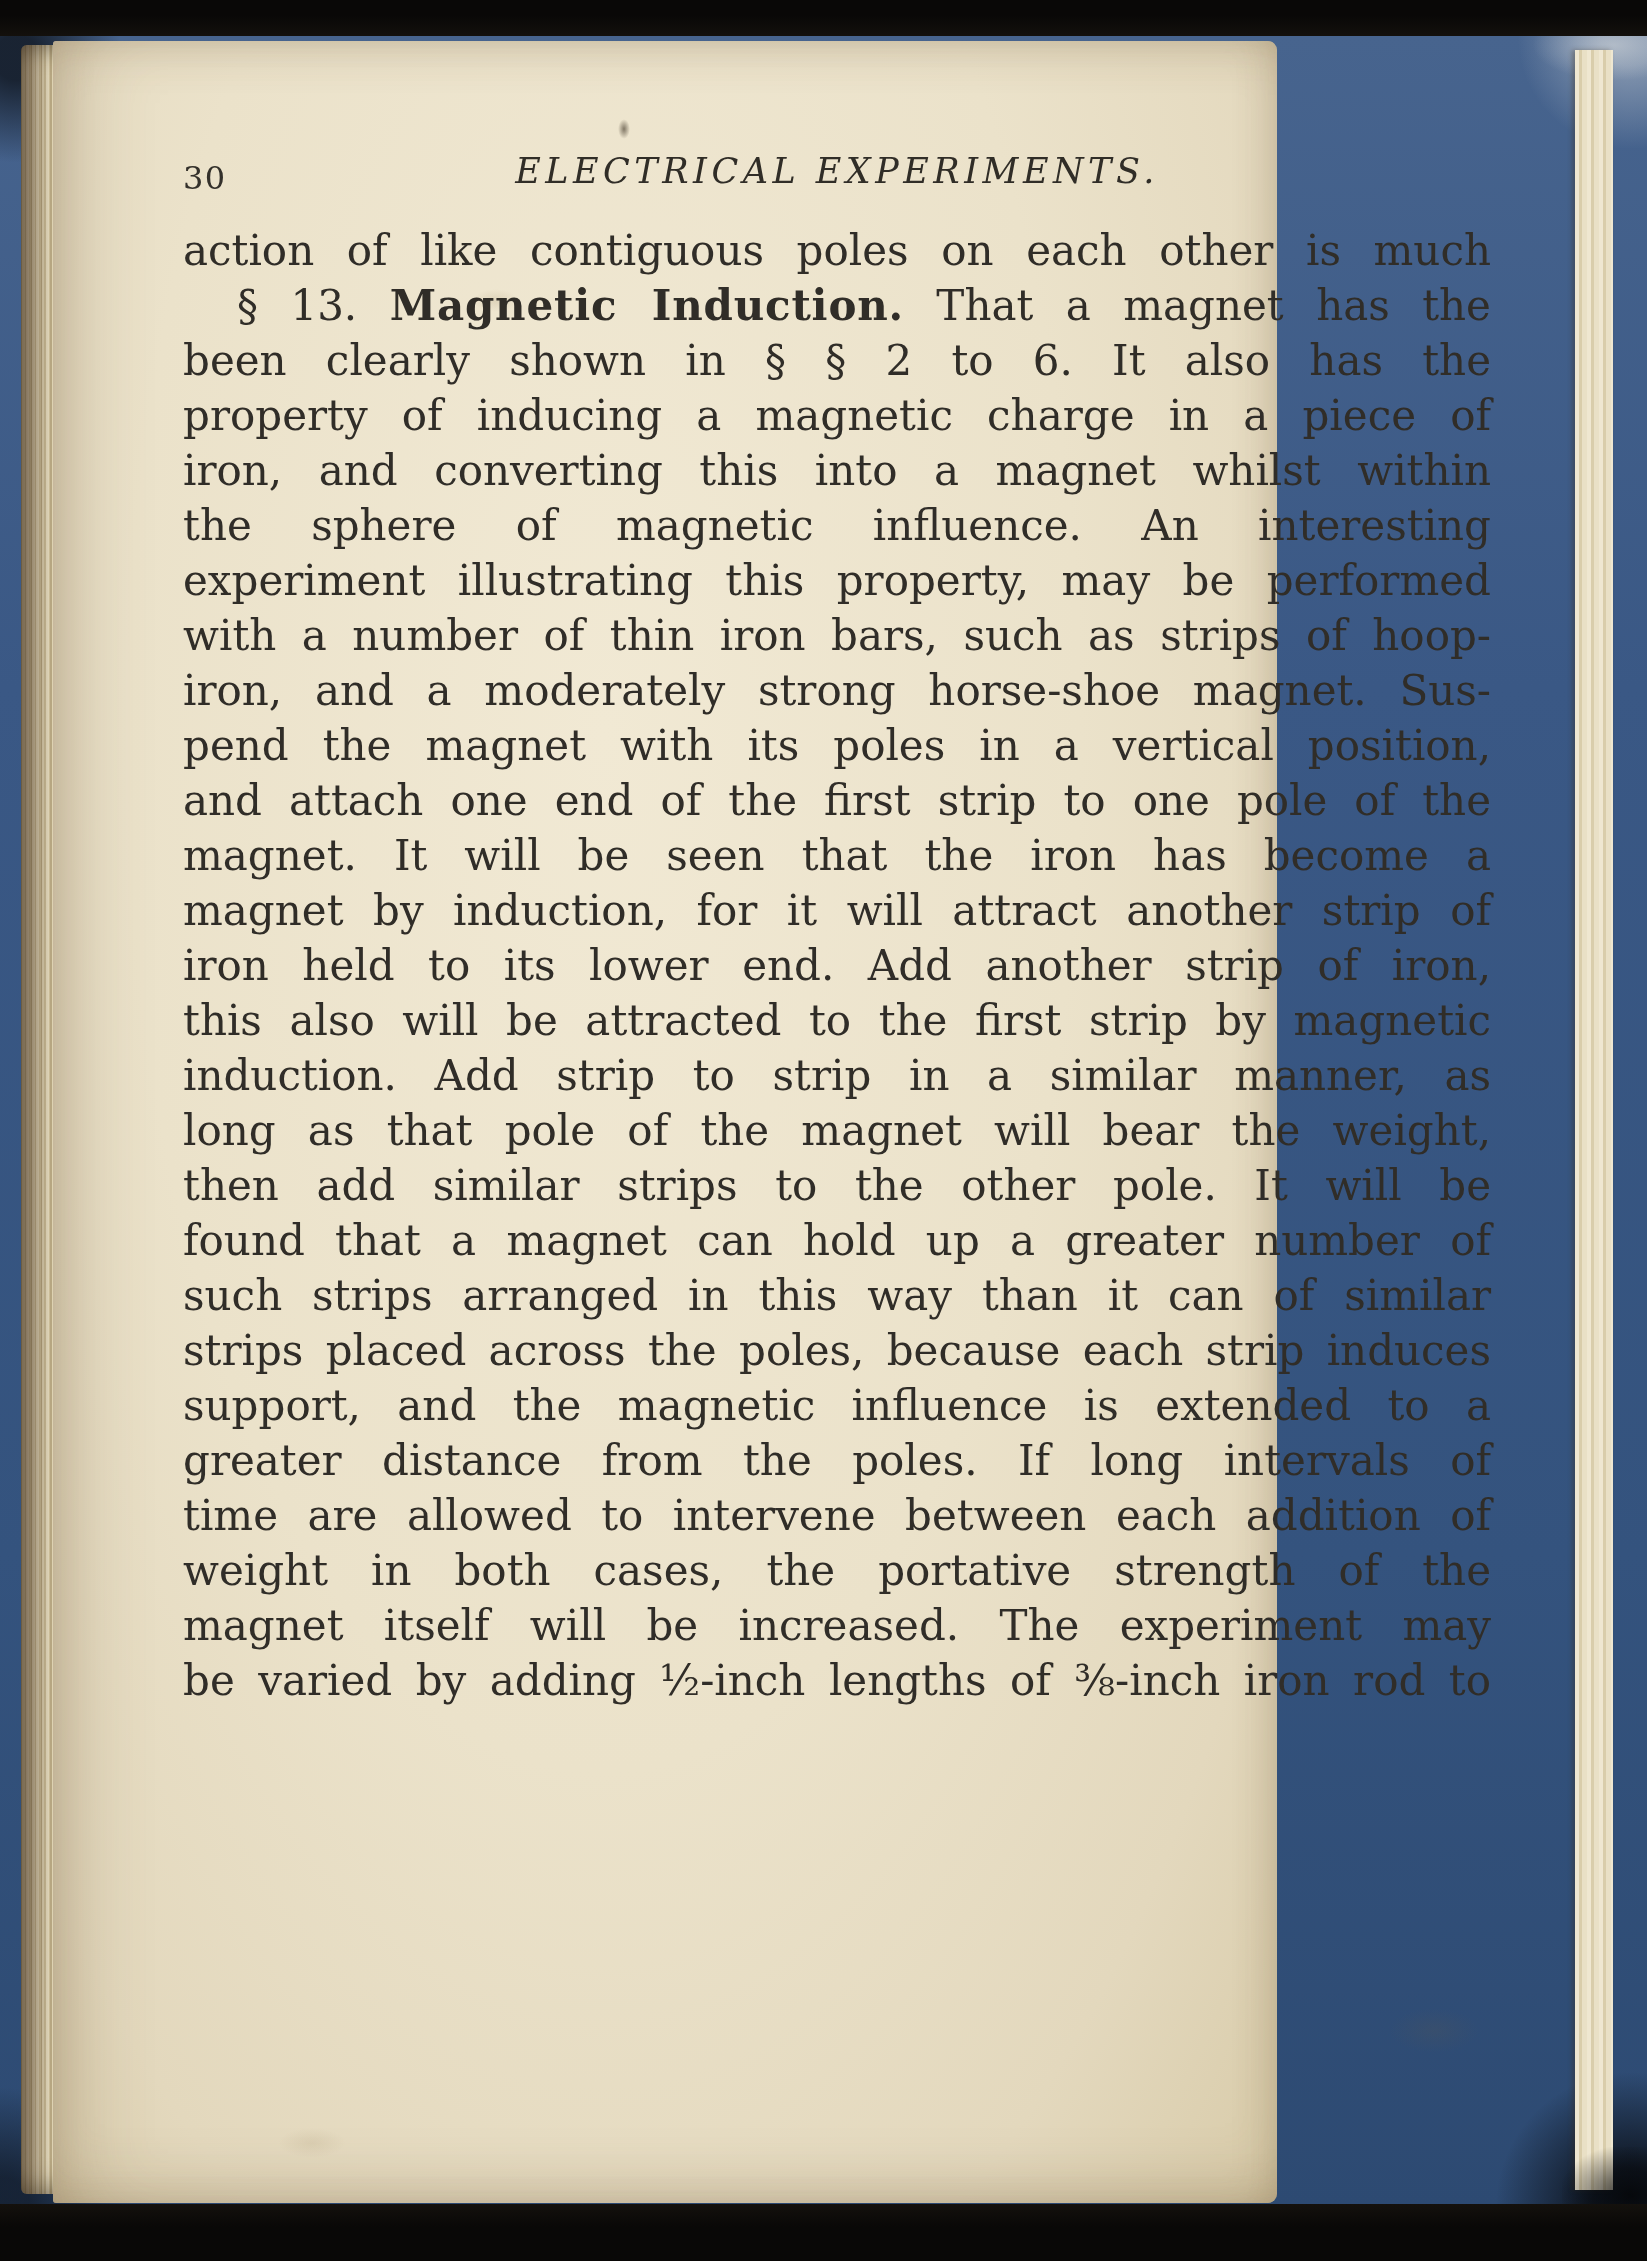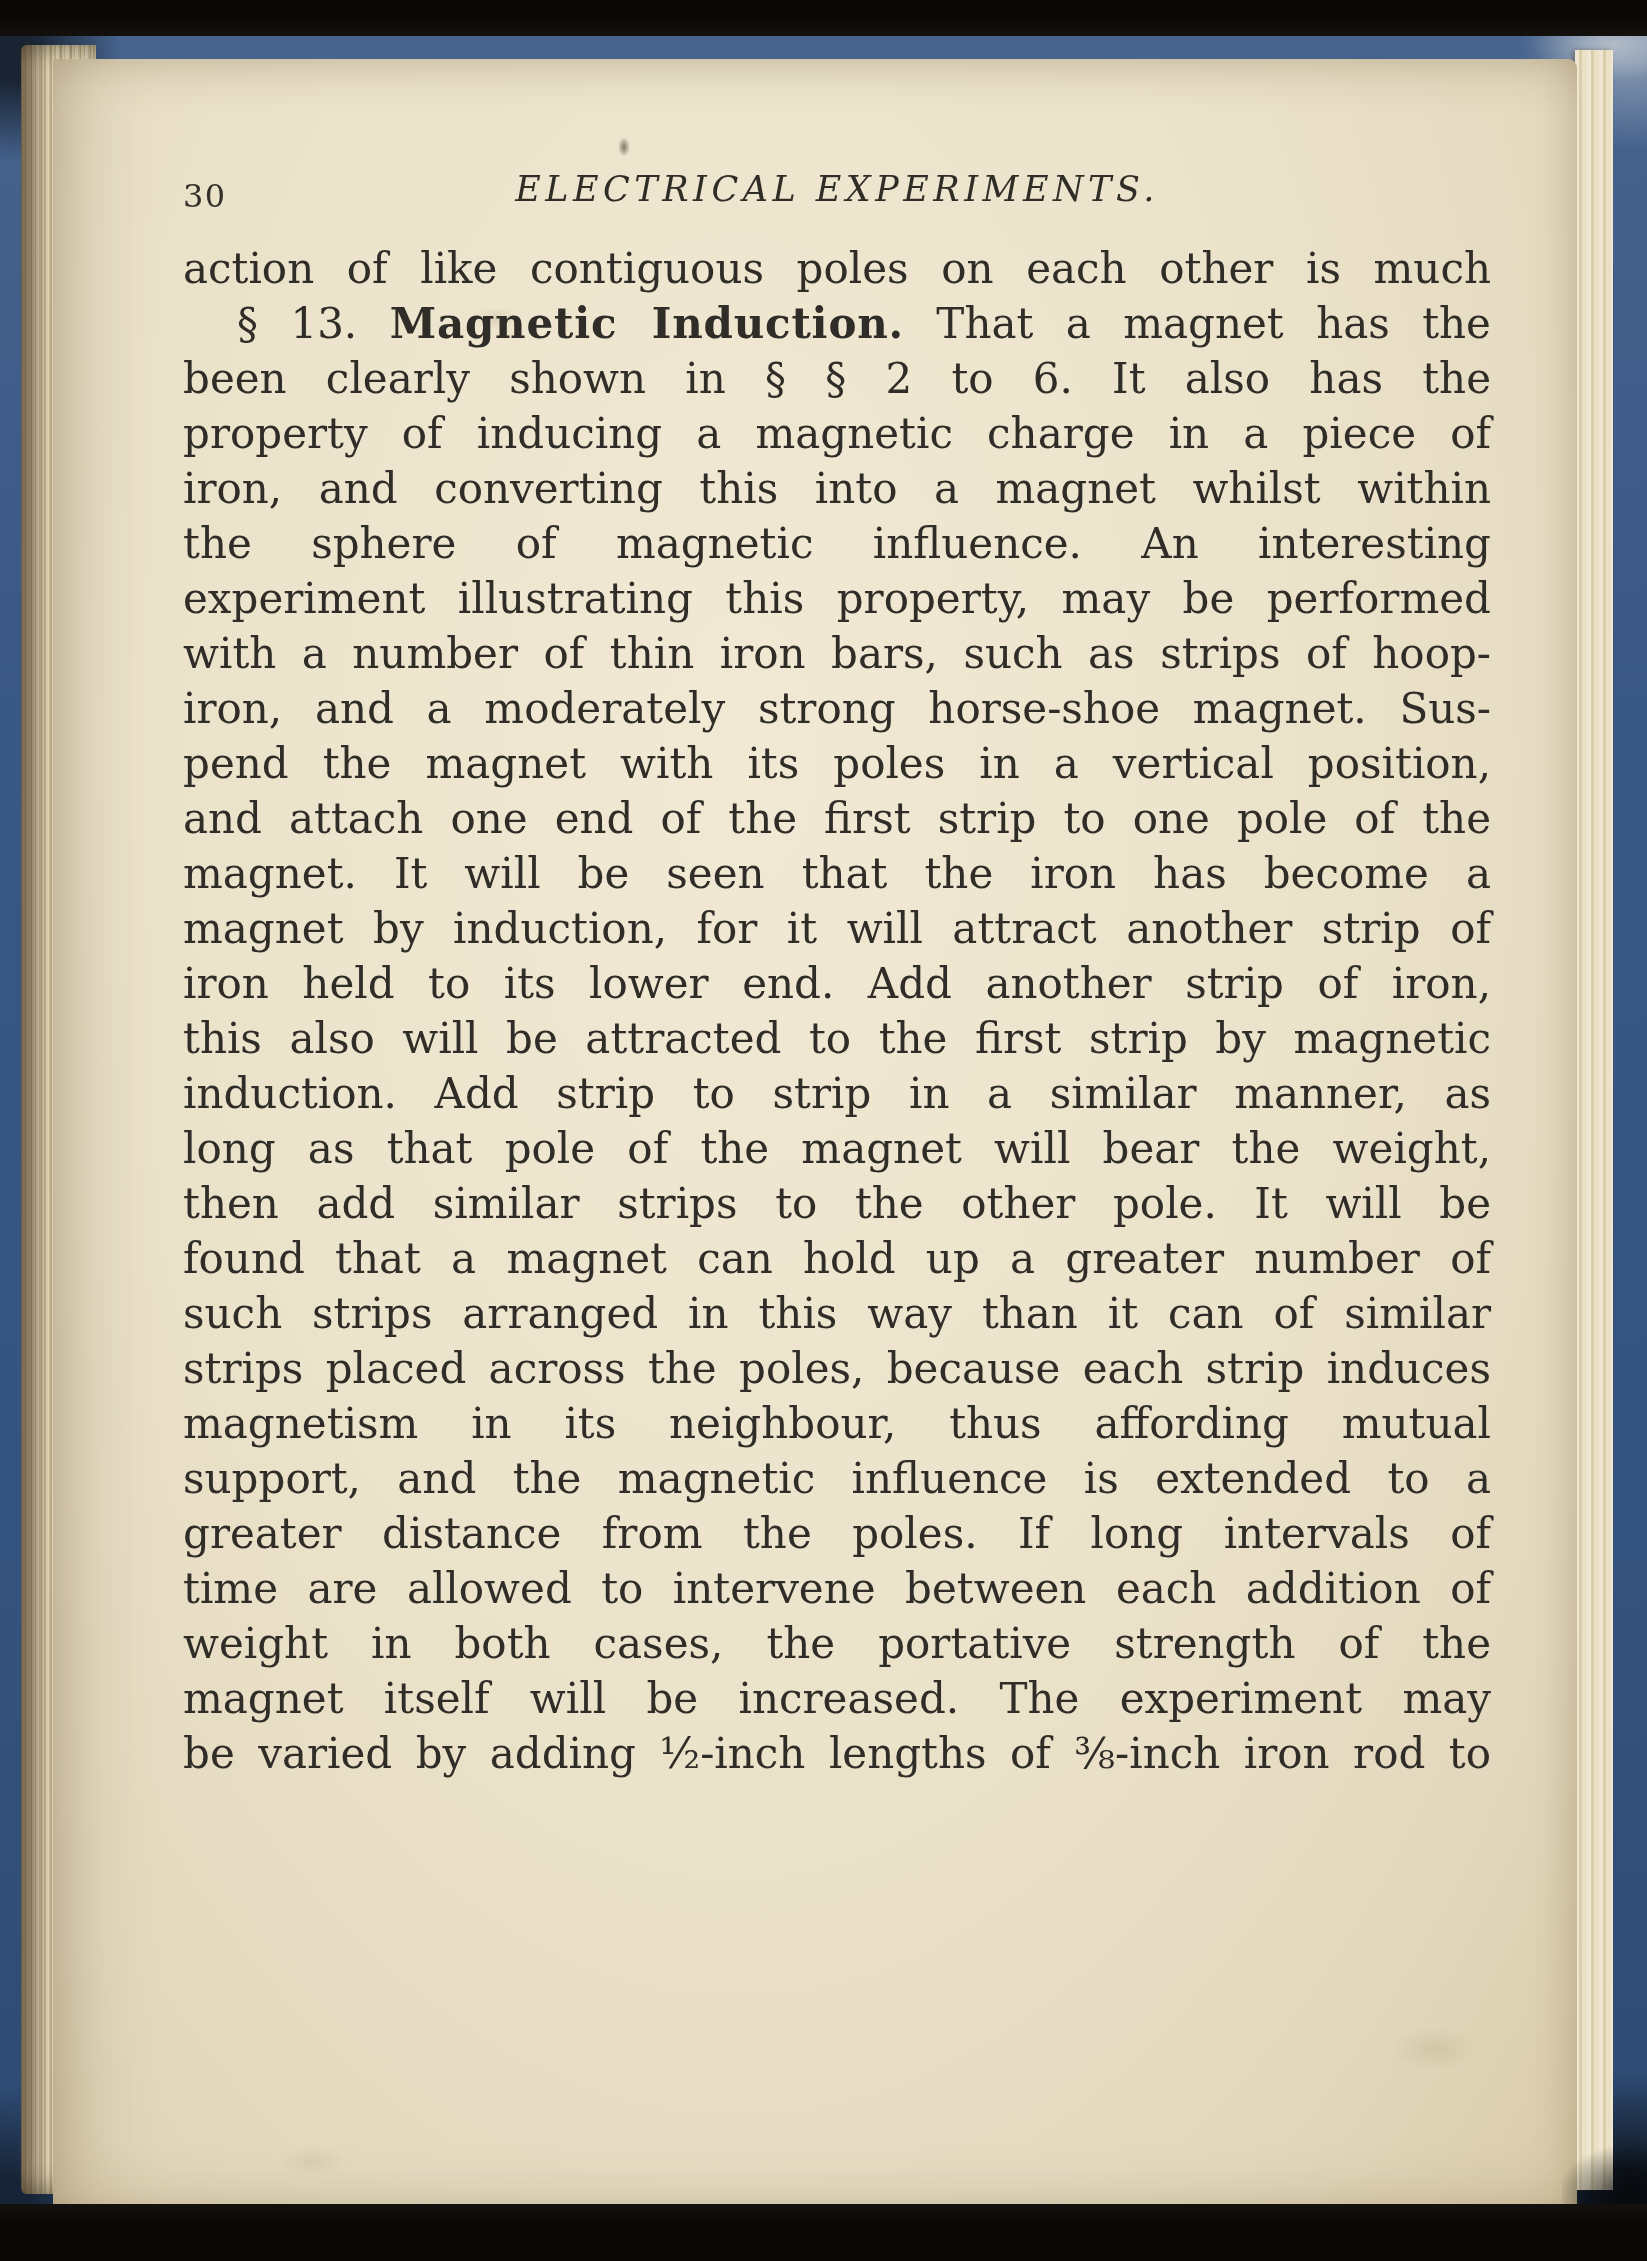--- a/index.html
+++ b/index.html
@@ -49,29 +49,30 @@
     position:absolute;left:1575px;top:50px;width:38px;height:2140px;
     background:
       repeating-linear-gradient(90deg,
         #efe7d1 0 4.5px, #d9cdab 4.5px 6.8px, #e9e0c6 6.8px 12px),
       #ece3cb;
     box-shadow: -3px 0 4.5px rgba(60,45,25,.35);
   }
 
   
   .page{
-    position:absolute;left:53px;top:59px;width:1524px;height:2162px;
+    position:absolute;left:53px;top:41px;width:1216px;height:2162px;
     border-radius:3px 9px 9px 3px;
     background:
       radial-gradient(ellipse at 45% 32%, #f1e9d4 0%, #ebe2ca 50%, #e3d8bd 80%, #d8cba9 100%);
     box-shadow:
       inset 53px 0 83px -38px rgba(110,85,50,.30),
       inset -19px 0 45px -19px rgba(110,85,50,.22),
       inset 0 -34px 68px -30px rgba(110,85,50,.25),
       inset 0 26px 53px -26px rgba(110,85,50,.20);
+    padding-left: 8px;
   }
 
   
   .spot{position:absolute;border-radius:50%;pointer-events:none;}
   .spot.s1{left:565px;top:78px;width:12px;height:19.5px;background:radial-gradient(rgba(70,60,45,.65), rgba(70,60,45,0) 70%);}
   .spot.s2{left:420px;top:248px;width:45px;height:22.5px;background:radial-gradient(rgba(120,95,55,.14), rgba(120,95,55,0) 70%);}
   .spot.s3{left:1336px;top:1967px;width:90px;height:45px;background:radial-gradient(rgba(120,95,55,.12), rgba(120,95,55,0) 70%);}
   .spot.s4{left:225px;top:2087px;width:68px;height:30px;background:radial-gradient(rgba(120,95,55,.10), rgba(120,95,55,0) 70%);}
 
   
@@ -154,21 +155,20 @@
           <div class="line">magnet.  It will be seen that the iron has become a</div>
           <div class="line">magnet by induction, for it will attract another strip of</div>
           <div class="line">iron held to its lower end.  Add another strip of iron,</div>
           <div class="line">this also will be attracted to the first strip by magnetic</div>
           <div class="line">induction.  Add strip to strip in a similar manner, as</div>
           <div class="line">long as that pole of the magnet will bear the weight,</div>
           <div class="line">then add similar strips to the other pole.  It will be</div>
           <div class="line">found that a magnet can hold up a greater number of</div>
           <div class="line">such strips arranged in this way than it can of similar</div>
           <div class="line">strips placed across the poles, because each strip induces</div>
-          <div class="line">magnetism in its neighbour, thus affording mutual</div>
           <div class="line">support, and the magnetic influence is extended to a</div>
           <div class="line">greater distance from the poles.  If long intervals of</div>
           <div class="line">time are allowed to intervene between each addition of</div>
           <div class="line">weight in both cases, the portative strength of the</div>
           <div class="line">magnet itself will be increased.  The experiment may</div>
           <div class="line">be varied by adding ½-inch lengths of ⅜-inch iron rod to</div>
         </div>
       </div>
   </div>
 

